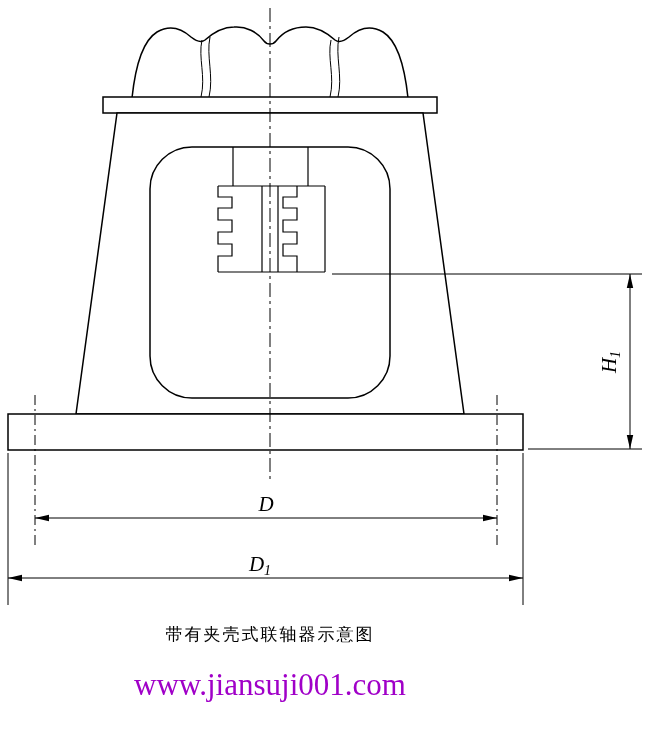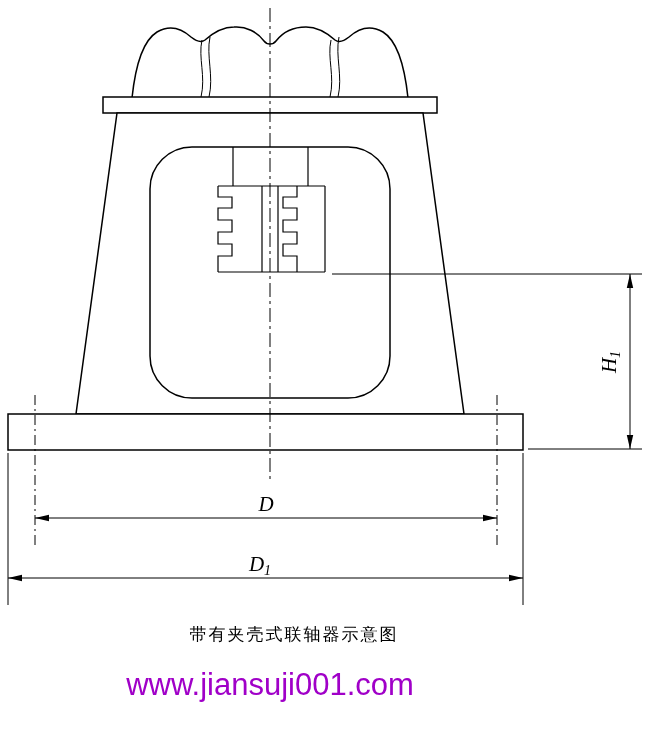--- a/index.html
+++ b/index.html
@@ -20,26 +20,26 @@
   .dimln    { fill:none; stroke:#000000; stroke-width:1; }
 
   .dim { font-family:"Liberation Serif","DejaVu Serif",serif;
          font-style:italic; font-size:21px; fill:#000000; }
   .dim .sub { font-size:14px; }
 
   .caption {
     position:absolute; top:623px; left:0; width:540px;
     text-align:center;
     font-family:"Liberation Sans","DejaVu Sans",sans-serif;
-    font-size:17px; letter-spacing:2px; color:#000000;margin-left:24px;
+    font-size:17px; letter-spacing:2px; color:#000000;
   }
   .website {
     position:absolute; top:667px; left:0; width:540px;
     text-align:center;
-    font-family:Liberation Sans, sans-serif;
+    font-family:Liberation Serif, serif;
     font-size:31px; color:#A000C8;
     cursor:pointer;
   }
 </style>
 </head>
 <body>
 
 <div class="page">
 
   <svg width="650" height="729" viewBox="0 0 650 729">

